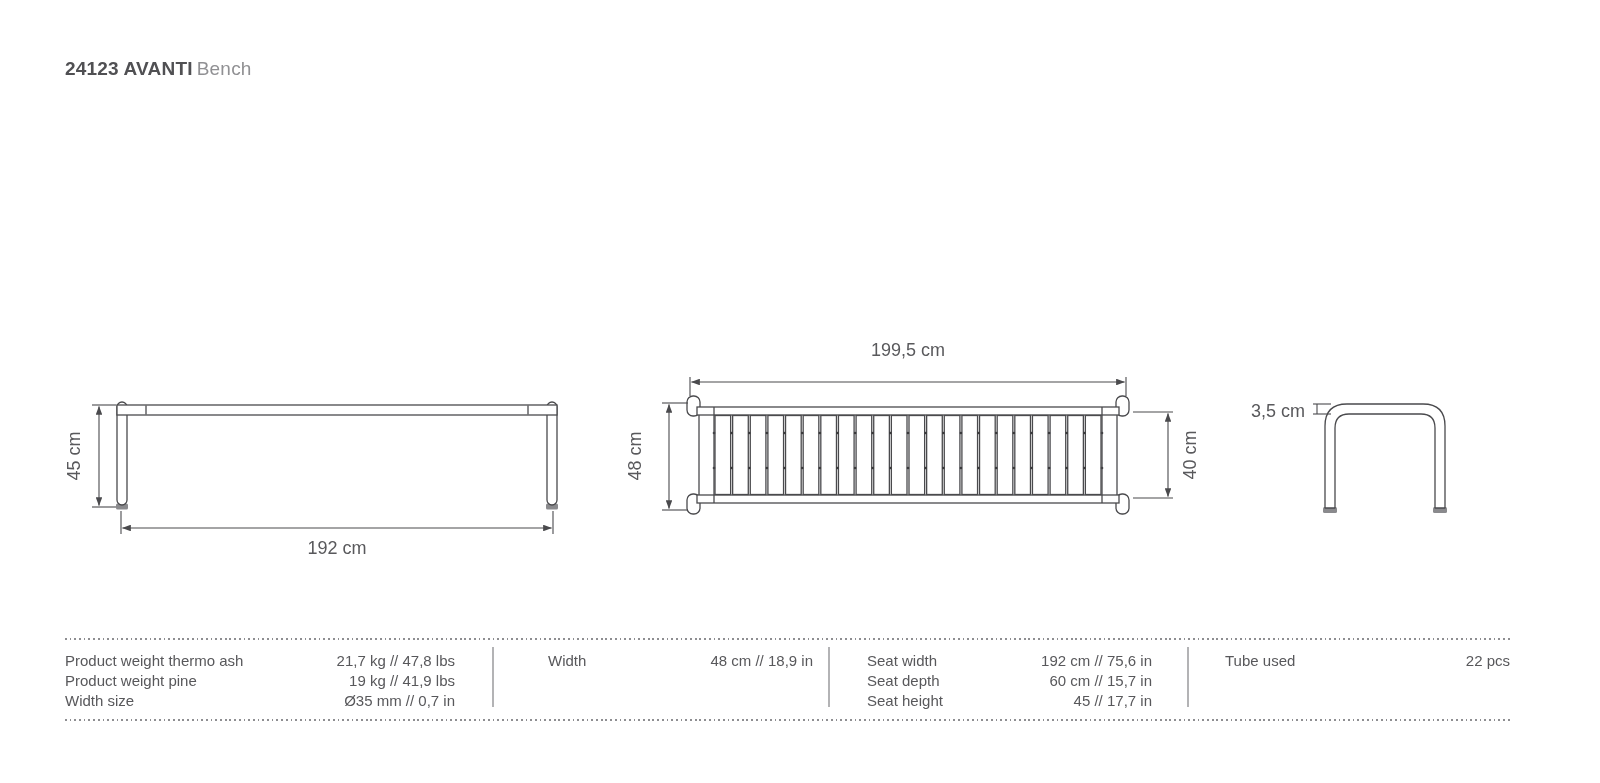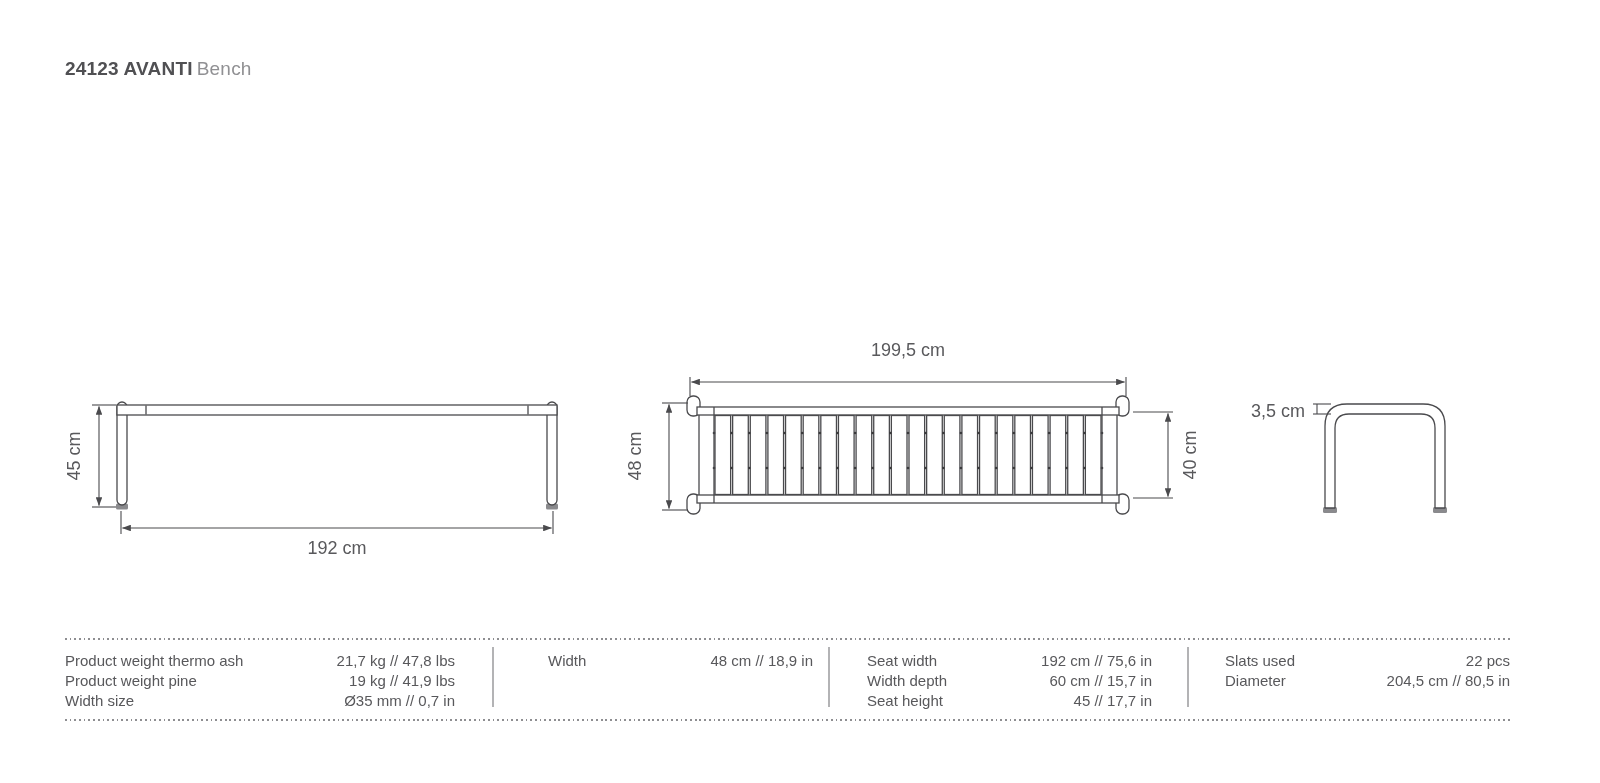--- a/index.html
+++ b/index.html
@@ -248,33 +248,29 @@
           <span class="spec-label">Width</span>
           <span class="spec-value">48 cm // 18,9 in</span>
         </div>
       </div>
     <div class="spec-col spec-col-2">
         <div class="spec-row">
           <span class="spec-label">Seat width</span>
           <span class="spec-value">192 cm // 75,6 in</span>
         </div>
         <div class="spec-row">
-          <span class="spec-label">Width depth</span>
+          <span class="spec-label">Seat depth</span>
           <span class="spec-value">60 cm // 15,7 in</span>
         </div>
         <div class="spec-row">
           <span class="spec-label">Seat height</span>
           <span class="spec-value">45 // 17,7 in</span>
         </div>
       </div>
     <div class="spec-col spec-col-3">
         <div class="spec-row">
-          <span class="spec-label">Slats used</span>
+          <span class="spec-label">Tube used</span>
           <span class="spec-value">22 pcs</span>
         </div>
-        <div class="spec-row">
-          <span class="spec-label">Diameter</span>
-          <span class="spec-value">204,5 cm // 80,5 in</span>
-        </div>
       </div>
   </div>
 
 </div>
 
 </body></html>

